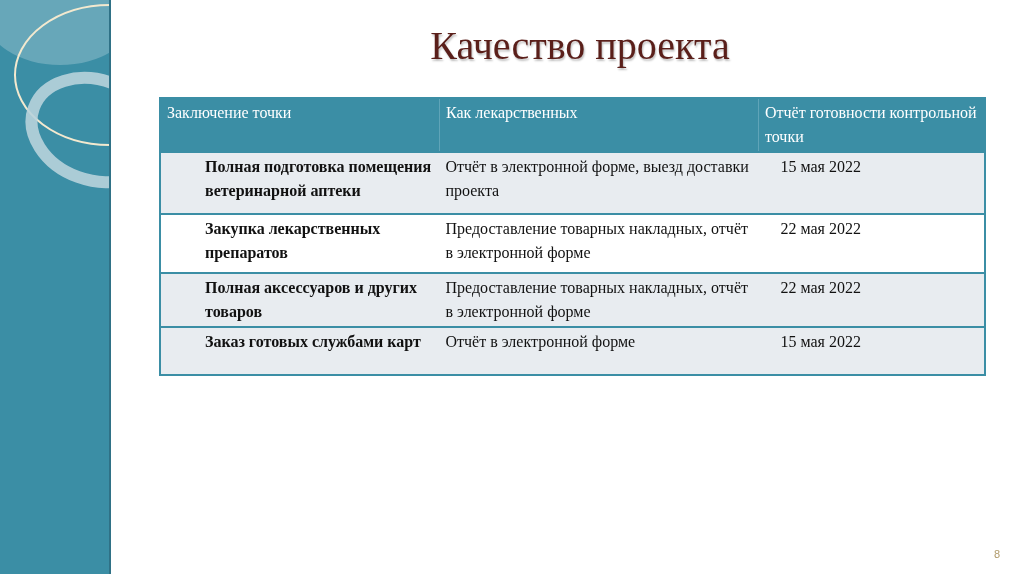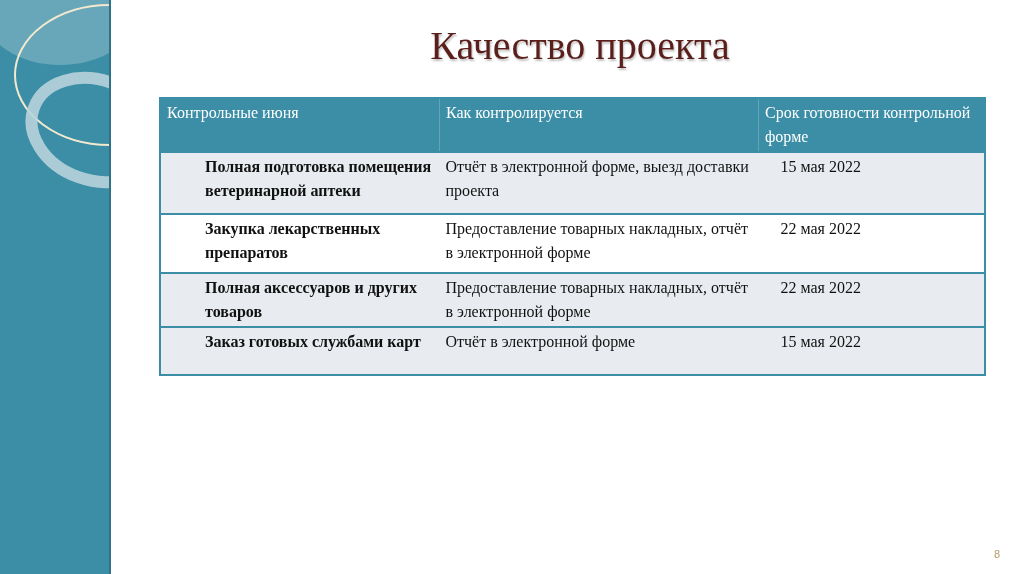--- a/index.html
+++ b/index.html
@@ -30,23 +30,23 @@
     <ellipse cx="95" cy="130" rx="65" ry="50" transform="rotate(20 95 130)" fill="none" stroke="#b8d3dc" stroke-width="12" opacity="0.9"></ellipse>
   </svg>
   <div class="edge"></div>
 </div>
 
 <div class="title">Качество проекта</div>
 
 <table>
   <thead>
     <tr>
-      <th class="col1">Контрольные июня</th>
-      <th class="col2">Как контролируется</th>
-      <th>Срок готовности контрольной форме</th>
+      <th class="col1">Заключение точки</th>
+      <th class="col2">Как лекарственных</th>
+      <th>Отчёт готовности контрольной точки</th>
     </tr>
   </thead>
   <tbody>
     <tr class="odd" style="height:62px">
       <td class="cp">Полная подготовка помещения ветеринарной аптеки</td>
       <td>Отчёт в электронной форме, выезд доставки проекта</td>
       <td style="padding-left:22px">15 мая 2022</td>
     </tr>
     <tr class="even" style="height:59px">
       <td class="cp">Закупка лекарственных препаратов</td>

